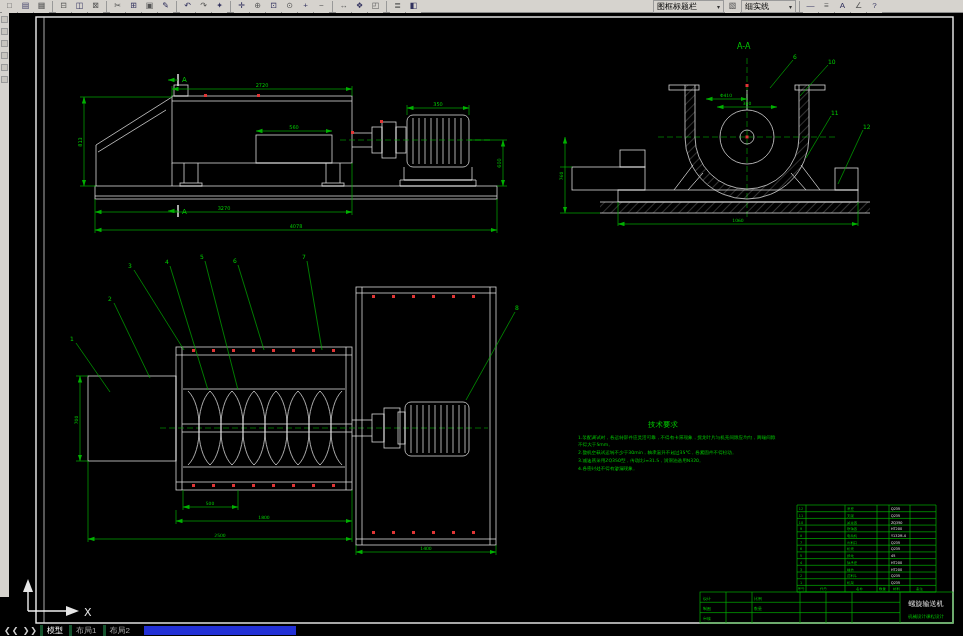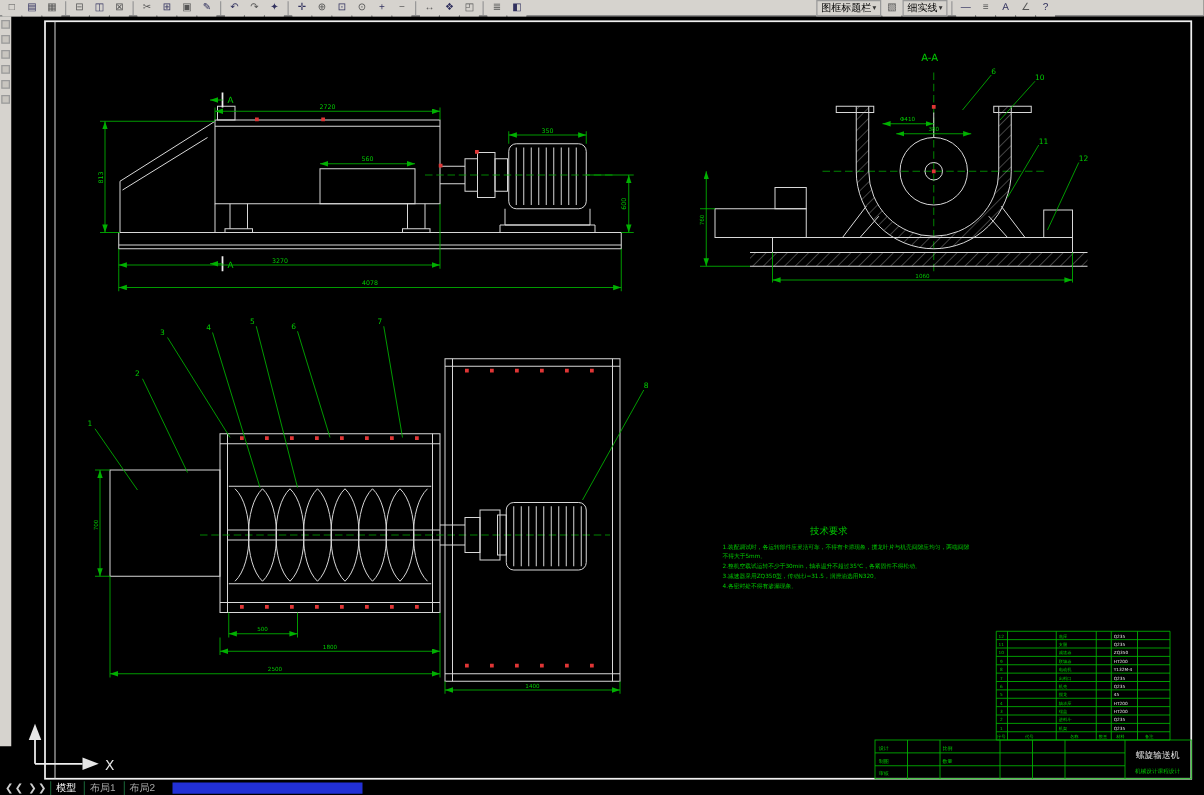--- a/index.html
+++ b/index.html
@@ -3,39 +3,39 @@
 <meta charset="utf-8">
 <style>
   html,body{margin:0;padding:0}
   body{width:963px;height:636px;overflow:hidden;background:#000;font-family:"Liberation Sans",sans-serif;position:relative}
   
   .toolbar{position:absolute;top:0;left:0;width:963px;height:13px;background:#d6d3ce;border-bottom:1px solid #8a8a8a;display:flex;align-items:center;gap:1px;padding:0 2px;box-sizing:border-box;z-index:5}
   .tb{width:13px;height:11px;font-size:8px;line-height:10px;text-align:center;color:#31315e;background:#d6d3ce;border:1px solid #d6d3ce;cursor:default;overflow:hidden}
   .tb:nth-child(odd){color:#555}
   .sep{width:1px;height:11px;background:#999;margin:0 2px}
   .spacer{width:230px;height:1px}
-  .combo{height:11px;background:#d6d3ce;border:1px solid #9a9a9a;font-size:8px;padding:0 3px;color:#000;display:flex;align-items:center;gap:1px;white-space:nowrap}
+  .combo{height:11px;background:#d6d3ce;border:1px solid #9a9a9a;font-size:8px;padding:0 3px;color:#000;display:flex;align-items:center;gap:20px;white-space:nowrap}
   .combo .arr{font-size:6px;color:#333}
   
   .canvas{position:absolute;top:13px;left:0;width:963px;height:612px;background:#000}
   .left-strip{position:absolute;top:13px;left:0;width:9px;height:584px;background:#d6d3ce;z-index:4;display:flex;flex-direction:column;align-items:center;padding-top:3px;gap:5px;box-sizing:border-box}
   .ls-btn{width:7px;height:7px;background:#c8c5bf;border:1px solid #9a9a9a;box-sizing:border-box}
   
   .w{stroke:#d8d8d8;fill:none;stroke-width:.8}
   .w2{stroke:#f0f0f0;fill:none;stroke-width:1.4}
   .g{stroke:#00b000;fill:none;stroke-width:.7}
   .gd{stroke:#00b000;fill:none;stroke-width:.6;stroke-dasharray:6 3}
   .r{fill:#e03636;stroke:none}
   text{stroke:none;font-family:"DejaVu Sans",sans-serif}
   .tg{fill:#00cc00}
   .tw{fill:#e6e6e6}
   
   .status{position:absolute;top:625px;left:0;width:963px;height:11px;background:#000;color:#ddd;font-size:8px;line-height:11px;display:flex;align-items:center;gap:2px;padding-left:4px;box-sizing:border-box;z-index:5}
   .nav{color:#cfcfcf;letter-spacing:1px}
-  .tab{padding:0 4px;border-left:1px solid #14532d;color:#aaa;cursor:default}
+  .tab{padding:0 4px;border-left:3px solid #14532d;color:#aaa;cursor:default}
   .tab.active{color:#fff}
   .bluestrip{width:152px;height:9px;background:#2230d6;margin-left:8px}
 </style>
 </head>
 <body>
 
 <div class="toolbar">
   <span class="tb">□</span>
   <span class="tb">▤</span>
   <span class="tb">▦</span>

